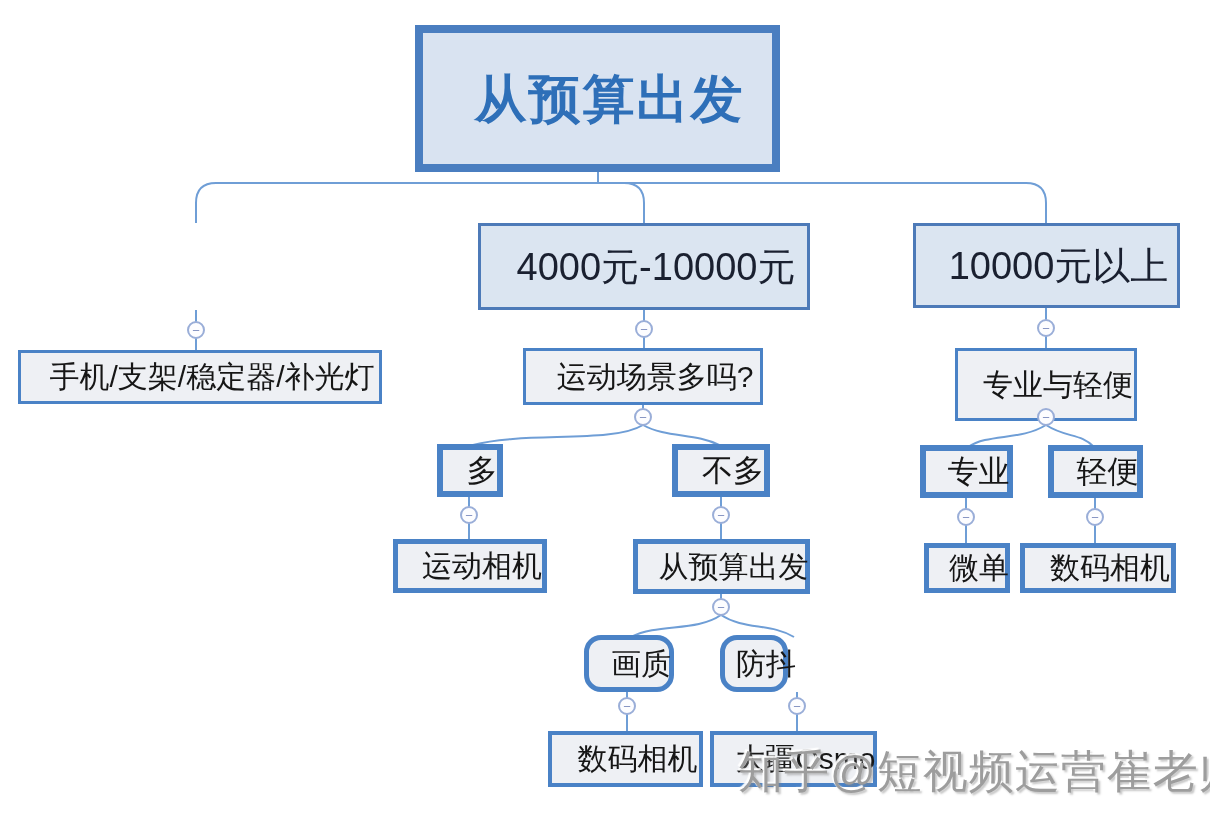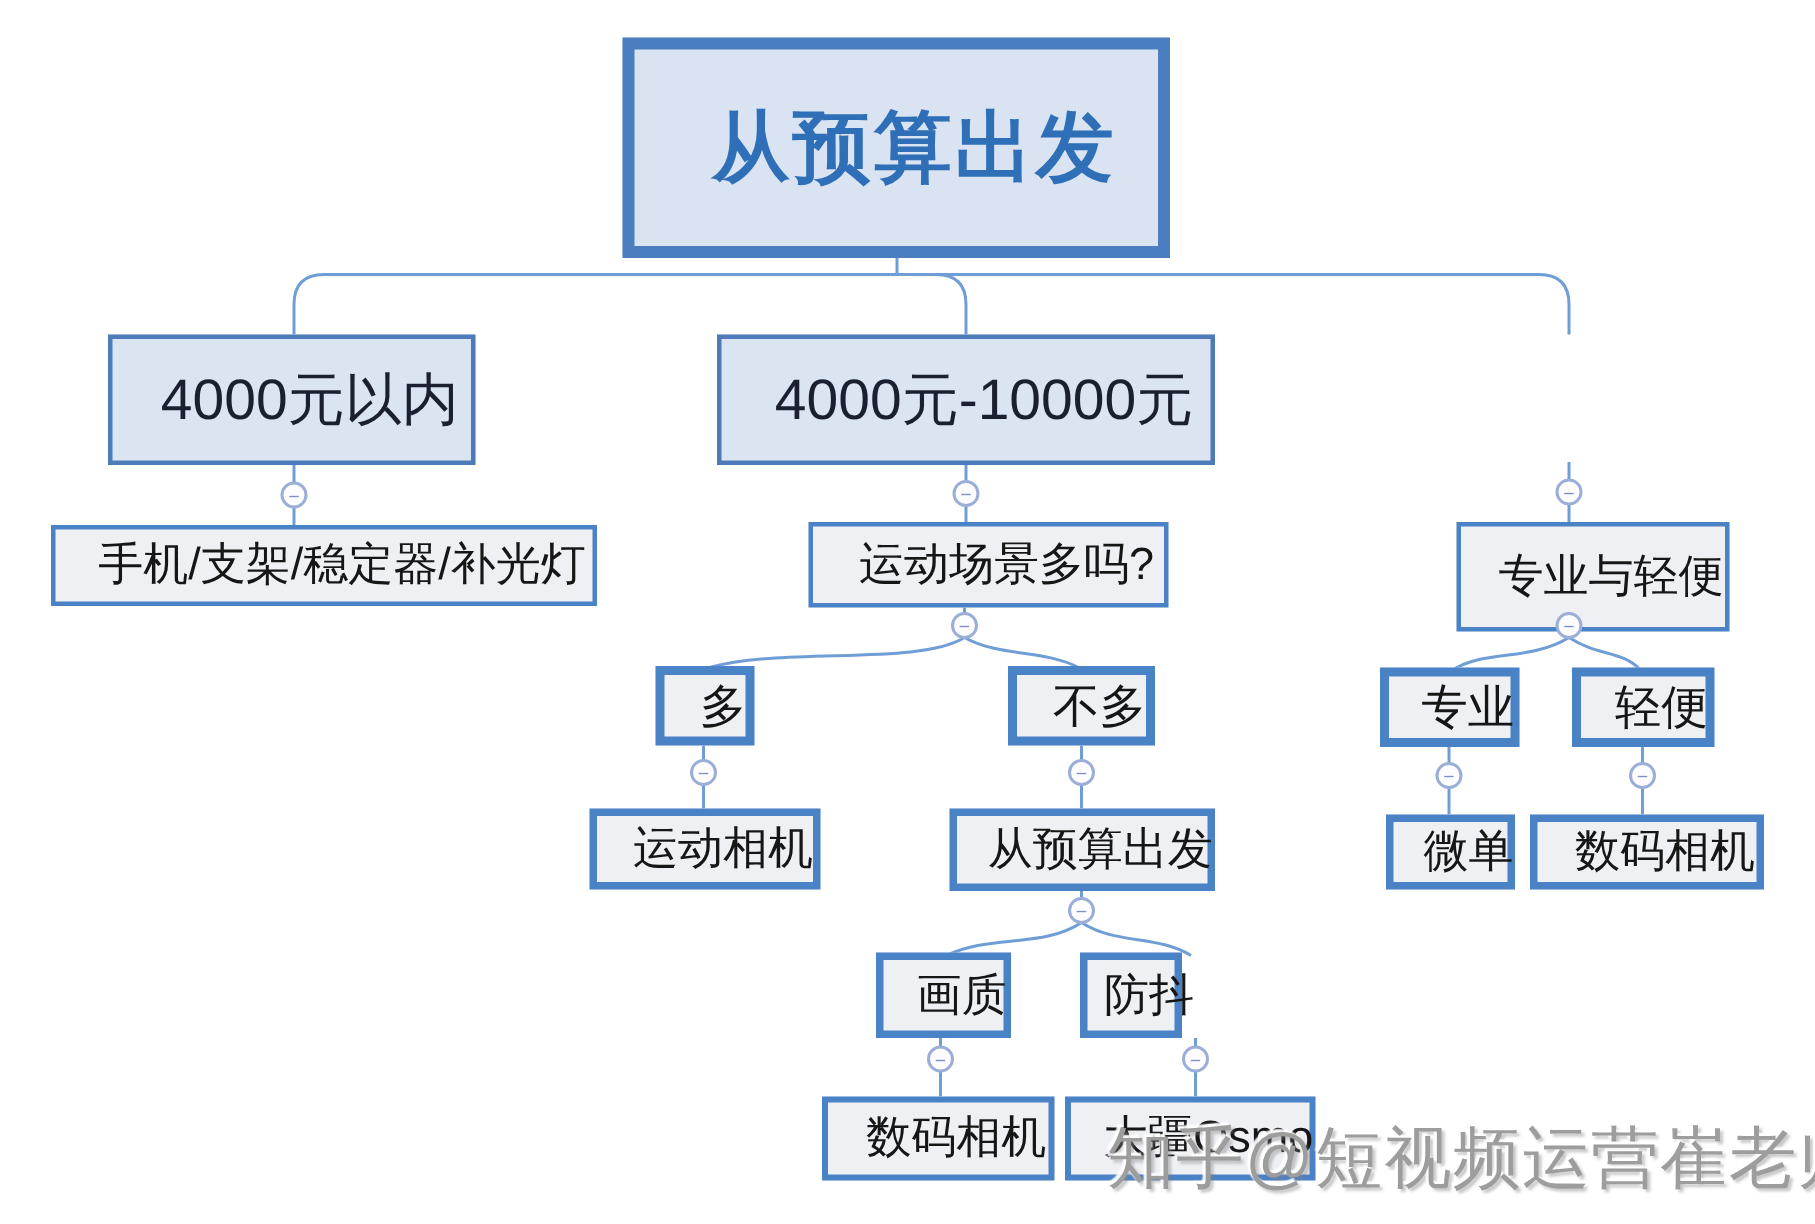--- a/index.html
+++ b/index.html
@@ -29,24 +29,24 @@
     background:var(--root-fill,#d9e3f1);
     color:var(--root-text,#2e6fb8);
     font-size:52px;font-weight:700;letter-spacing:2px;
   }
   .branch{
     border:3px solid var(--branch-border,#4d7ab8);
     background:var(--branch-fill,#dbe5f1);
     color:var(--branch-text,#1a2030);
     font-size:38px;
   }
-  .l3{border-width:3px;font-size:30px;margin-left:16px;}
+  .l3{border-width:3px;font-size:30px;}
   .l4{border-width:6px;font-size:31px;}
   .l5{border-width:5px;font-size:30px;}
-  .l6{border-width:5px;font-size:30px;}
+  .l6{border-width:5px;font-size:30px;border-radius:17px;}
   .l7{border-width:4px;font-size:30px;}
 
   .collapse{
     position:absolute;box-sizing:border-box;
     width:18px;height:18px;border-radius:50%;
     border:2px solid var(--collapse-ring,#9aaed8);
     background:#fdfdff;
     color:#8090c0;
     display:flex;align-items:center;justify-content:center;
     font-size:13px;line-height:1;
@@ -86,22 +86,22 @@
     <path d="M797 692 V731"></path>
     <path d="M1046 403 V409"></path>
     <path d="M1046 425 C1020 441 989 433 968 447"></path>
     <path d="M1046 425 C1066 438 1081 433 1094 447"></path>
     <path d="M966 498 V543"></path>
     <path d="M1095 498 V543"></path>
   </svg>
 
   <div class="node root" style="left:415px;top:25px;width:365px;height:147px">从预算出发</div>
 
-  <div class="node branch" style="left:72px;top:223px;width:245px;height:87px">4000元以内</div>
   <div class="node branch" style="left:478px;top:223px;width:332px;height:87px">4000元-10000元</div>
+  <div class="node branch" style="left:913px;top:223px;width:267px;height:85px">10000元以上</div>
 
   <div class="node l3" style="left:18px;top:350px;width:364px;height:54px">手机/支架/稳定器/补光灯</div>
   <div class="node l3" style="left:523px;top:348px;width:240px;height:57px">运动场景多吗?</div>
   <div class="node l3" style="left:955px;top:348px;width:182px;height:73px">专业与轻便</div>
 
   <div class="node l4" style="left:437px;top:444px;width:66px;height:53px">多</div>
   <div class="node l4" style="left:920px;top:445px;width:93px;height:53px">专业</div>
   <div class="node l4" style="left:672px;top:444px;width:98px;height:53px">不多</div>
   <div class="node l4" style="left:1048px;top:445px;width:95px;height:53px">轻便</div>
 

